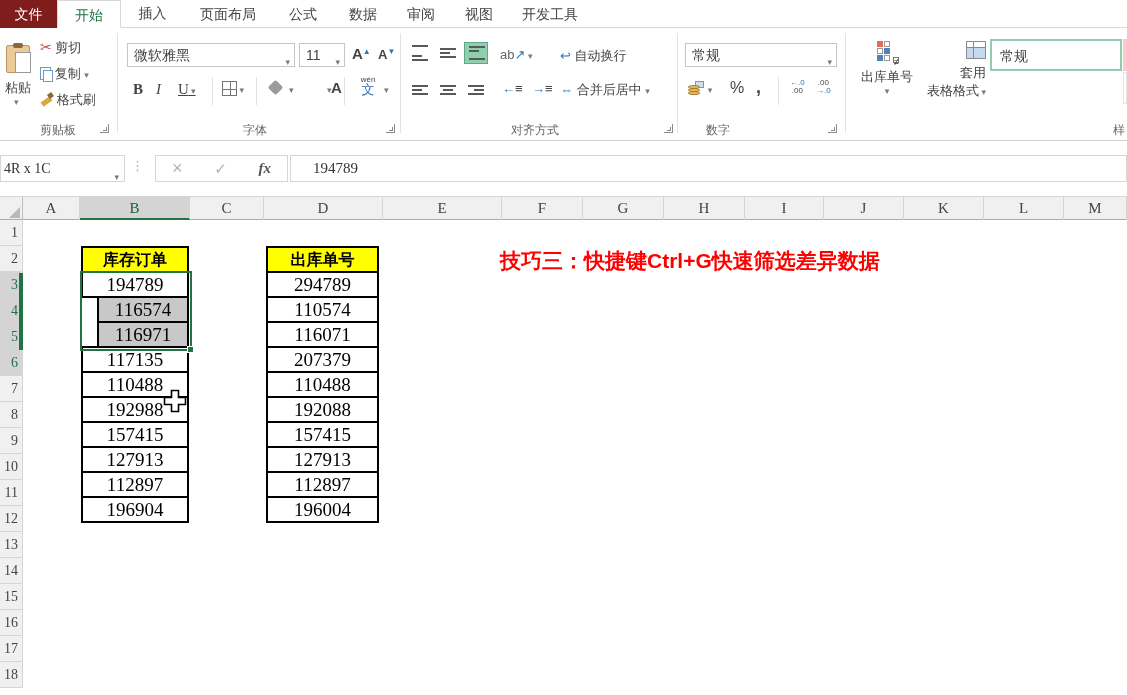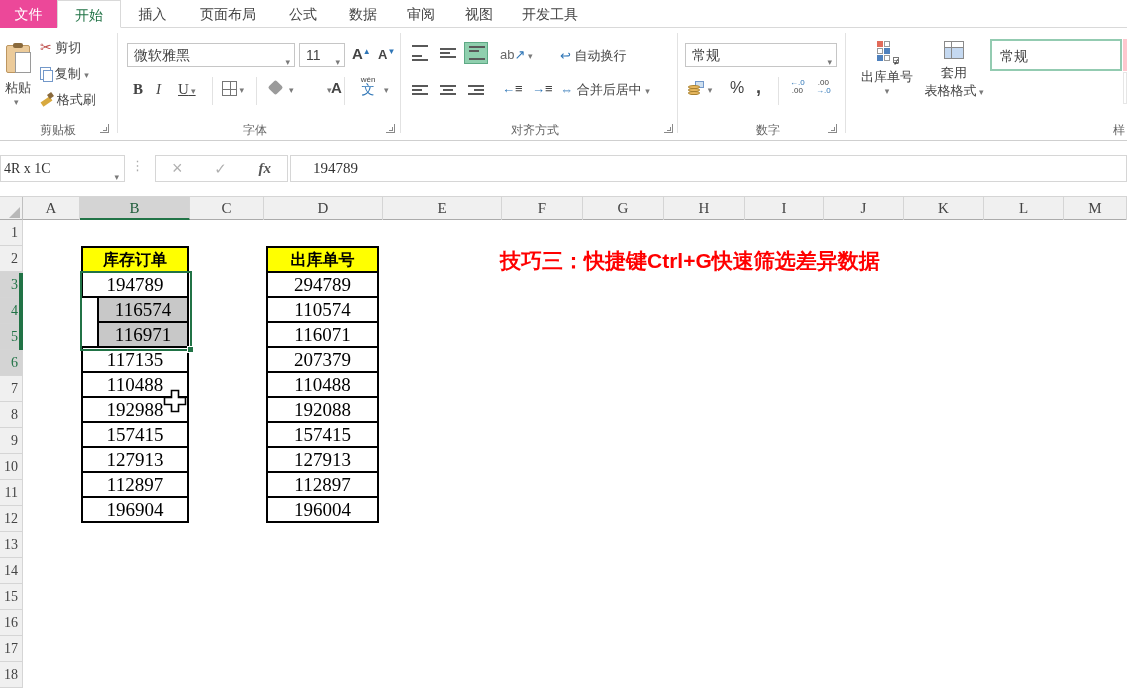--- a/index.html
+++ b/index.html
@@ -4,21 +4,21 @@
 <style>
   * { margin:0; padding:0; box-sizing:border-box; }
   html,body { background:#888; }
   #app { position:relative; width:1127px; height:695px; background:#fff; overflow:hidden;
          font-family:"Liberation Sans", sans-serif; color:#444; }
 
   
   .tabbar { position:absolute; left:0; top:0; width:100%; height:28px; background:#fff;
             border-bottom:1px solid #d9d9d9; display:flex; }
   .tab { height:28px; line-height:28px; text-align:center; font-size:14px; color:#444; cursor:default; }
-  .tab.file { background:#ec4899; color:#fff; }
+  .tab.file { background:#7f1d1d; color:#fff; }
   .tab.active { background:#fff; color:#217346; border:1px solid #d9d9d9; border-bottom:1px solid #fff; }
 
   
   .ribbon { position:absolute; left:0; top:29px; width:100%; height:112px; background:#fff;
             border-bottom:1px solid #cfcfcf; }
   .vdiv { position:absolute; top:4px; height:100px; width:1px; background:#e2e2e2; }
   .grouplabel { position:absolute; top:93px; font-size:12px; color:#666; text-align:center; }
   .launcher { position:absolute; top:95px; width:9px; height:9px; border-right:1px solid #8a8a8a; border-bottom:1px solid #8a8a8a; }
   .launcher i { position:absolute; right:1px; bottom:1px; width:4px; height:4px;
                 border-right:1px solid #8a8a8a; border-bottom:1px solid #8a8a8a; }
@@ -120,21 +120,21 @@
   .cursor { position:absolute; left:163px; top:389px; }
 </style>
 </head>
 <body>
 
 <div id="app">
 
   <div class="tabbar">
       <div class="tab file" style="width: 57px;">文件</div>
       <div class="tab active" style="width: 64px;">开始</div>
-      <div class="tab" style="width: 63px;">插入</div>
+      <div class="tab" style="width: 63px; font-family: Liberation Mono, monospace;">插入</div>
       <div class="tab" style="width: 88px;">页面布局</div>
       <div class="tab" style="width: 62px;">公式</div>
       <div class="tab" style="width: 58px;">数据</div>
       <div class="tab" style="width: 58px;">审阅</div>
       <div class="tab" style="width: 58px;">视图</div>
       <div class="tab" style="width: 84px;">开发工具</div>
     </div>
 
   <div class="ribbon">
     <div class="vdiv" style="left:117px"></div>
@@ -272,38 +272,38 @@
       <div class="rbtn" style="left:756px;top:48px;font-size:18px;font-weight:bold"><span>,</span></div>
       <div class="vdiv" style="left:778px;top:48px;height:28px"></div>
       <div class="rbtn tinydec" style="left:790px;top:50px">
         <div><span class="bluearrow">←.0</span></div>
         <div>.00</div>
       </div>
       <div class="rbtn tinydec" style="left:816px;top:50px">
         <div>.00</div>
         <div><span class="bluearrow">→.0</span></div>
       </div>
-      <div class="grouplabel" style="left:720px;width:96px">数字</div>
+      <div class="grouplabel" style="left:670px;width:96px">数字</div>
       <div class="launcher" style="left:828px">
           <i></i>
         </div>
     </div>
 
     <div>
       <div class="rbtn" style="left:858px;top:12px;width:58px;text-align:center">
         <span class="cficon">
           <span style="left:0;top:0;background:#e26b5a"></span><span style="left:7px;top:0;border:1px solid #999"></span>
           <span style="left:0;top:7px;border:1px solid #999"></span><span style="left:7px;top:7px;background:#4f81bd"></span>
           <span style="left:0;top:14px;background:#4f81bd"></span><span style="left:7px;top:14px;border:1px solid #999"></span>
           <span class="neqbox">≠</span>
         </span>
         <div style="margin-top:4px">出库单号</div>
         <div class="arrow">▾</div>
       </div>
-      <div class="rbtn" style="left:922px;top:12px;width:64px;text-align:center">
+      <div class="rbtn" style="left:922px;top:12px;width:64px;text-align:right">
         <span class="ftgrid"></span>
         <div style="margin-top:2px">套用</div>
         <div><span>表格格式</span><span class="arrow"> ▾</span></div>
       </div>
       <div style="position:absolute;left:990px;top:10px;width:137px;height:66px">
         <div class="stylecell" style="top:0;background:#fff;border:2px solid #93cbb1"><span>常规</span></div>
         <div style="position:absolute;left:133px;top:0;width:4px;height:32px;background:#ffc7ce"></div>
         <div style="position:absolute;left:133px;top:33px;width:4px;height:32px;background:#fff;border:1px solid #e6e6e6"></div>
       </div>
       <div class="grouplabel" style="left:1104px;width:30px">样</div>

